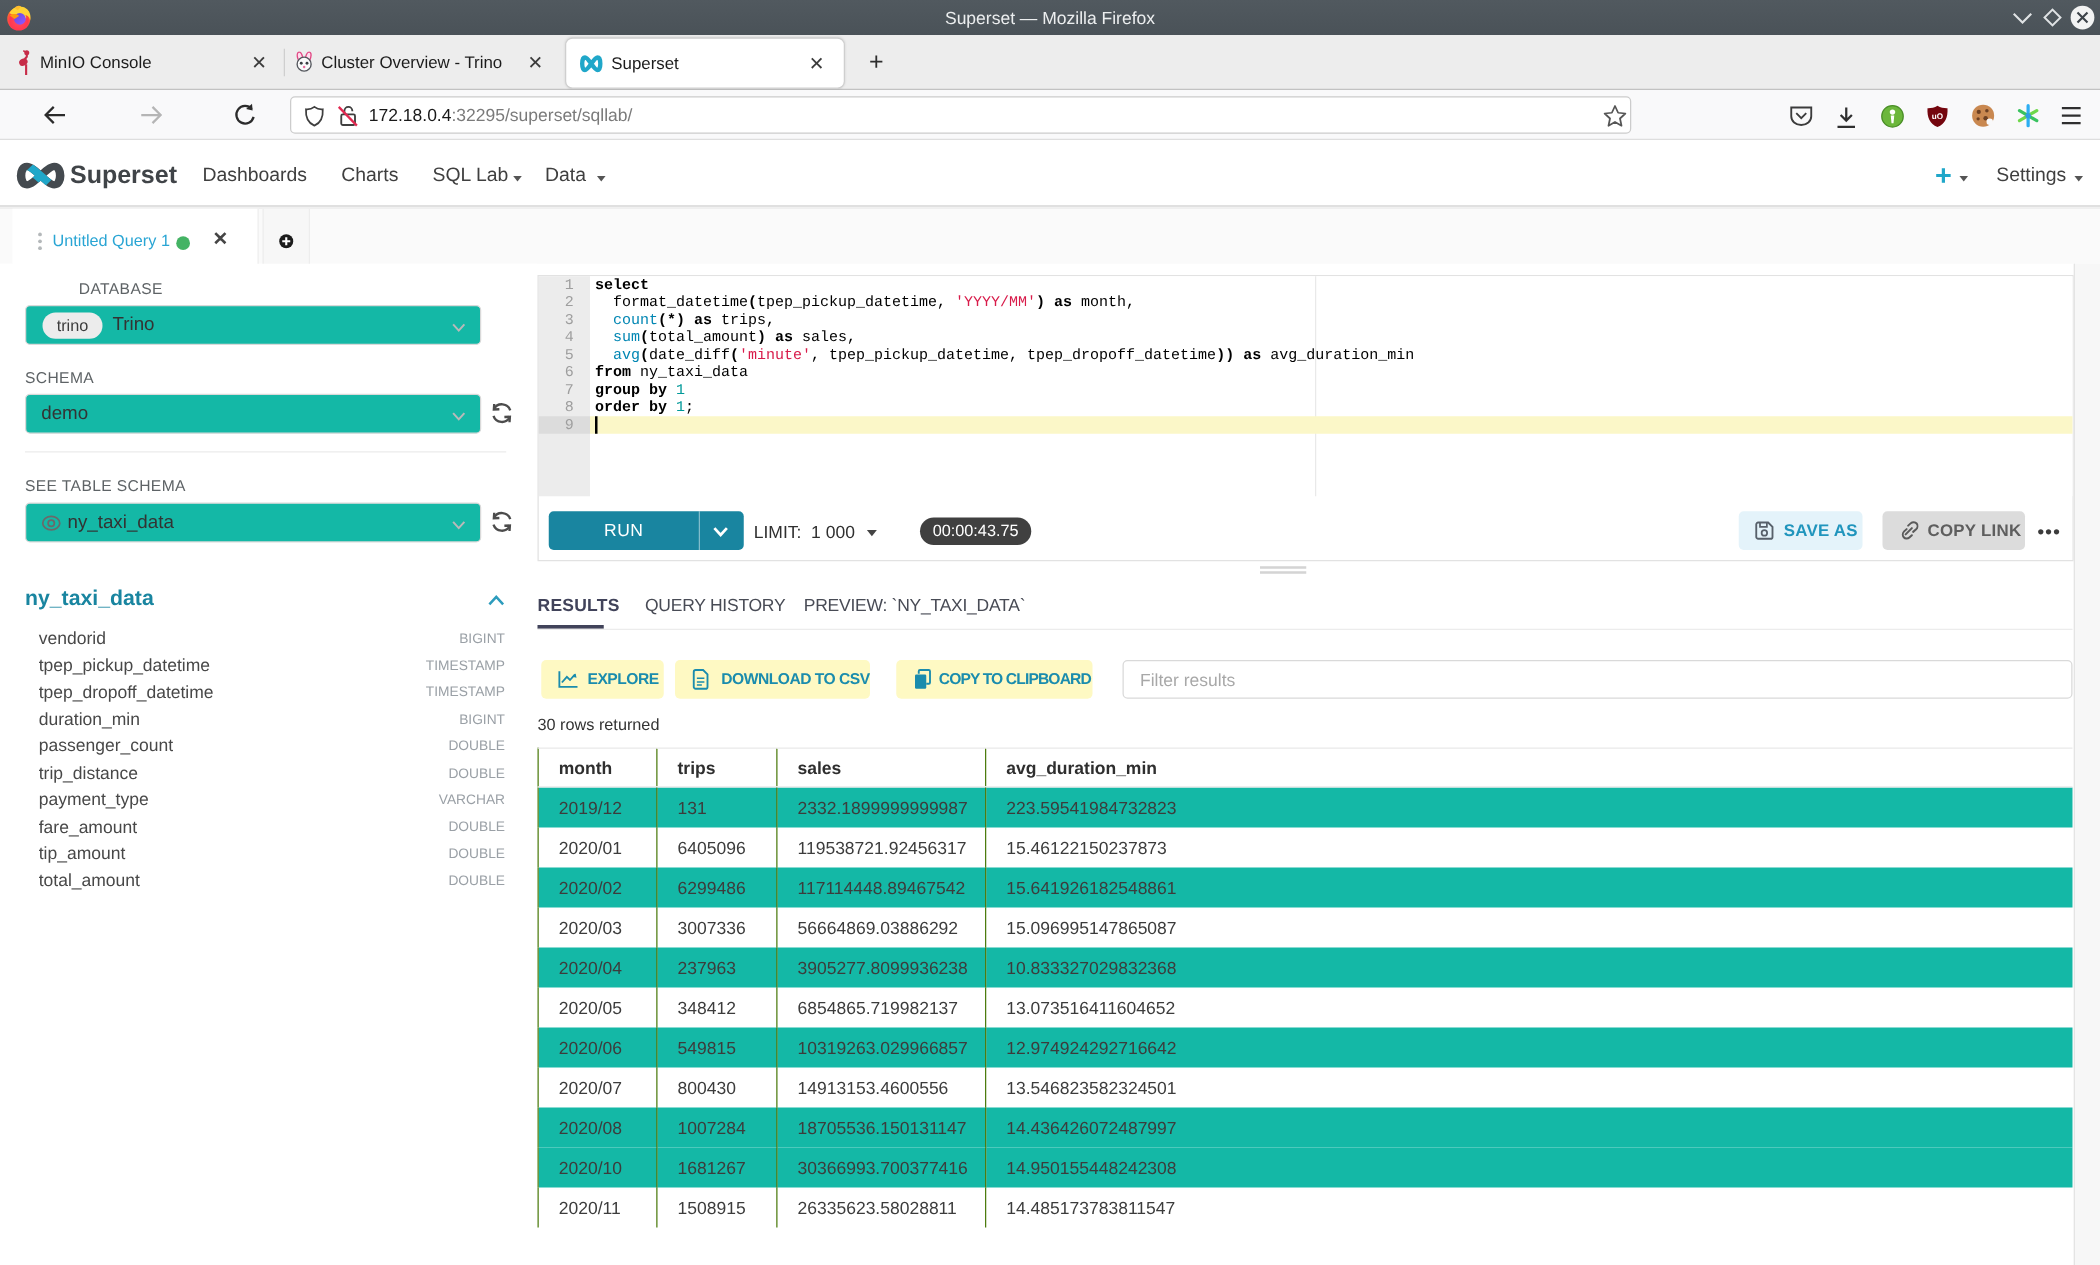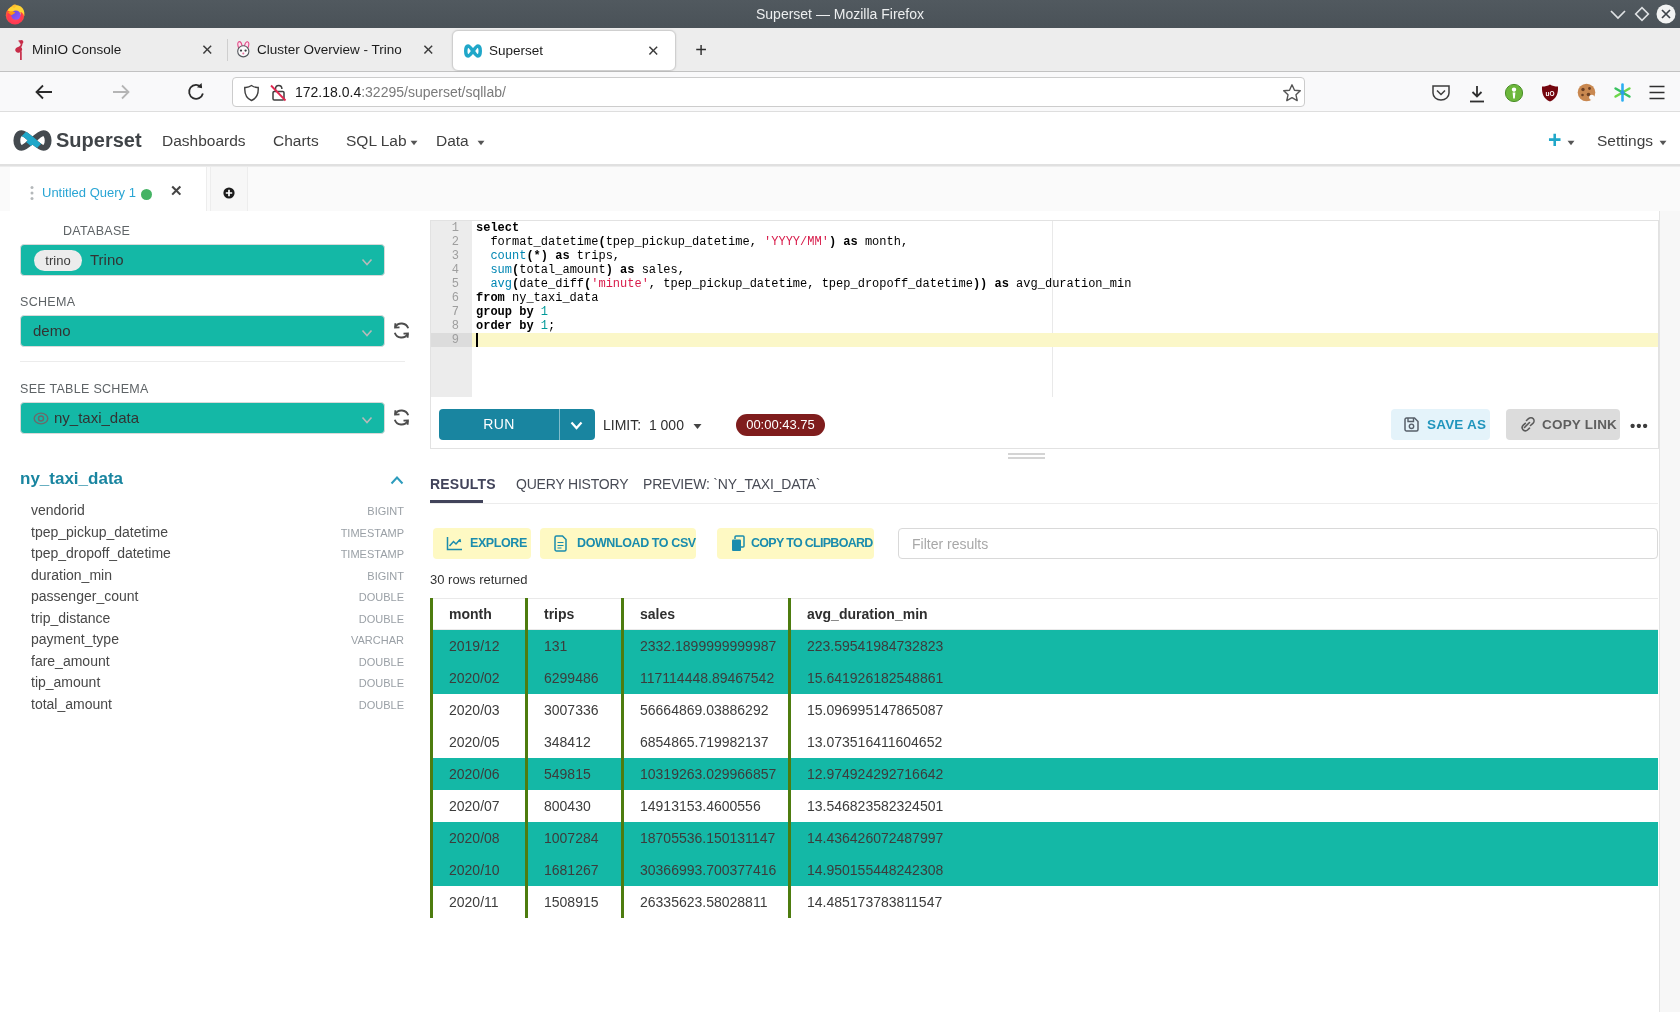--- a/index.html
+++ b/index.html
@@ -25,21 +25,21 @@
 #gutter { position:absolute; left:0px; top:0px; width:41px; height:176px; background:#ececec; font-family:"Liberation Mono",monospace; font-size:12px; color:#9e9e9e; text-align:right; }
 .gl { height:14px; line-height:14px; padding-right:13px; }
 #codearea { position:absolute; left:41px; top:0px; width:1186px; height:176px; background:#fff; font-family:"Liberation Mono",monospace; font-size:12px; color:#000; }
 .cl { position:absolute; left:4px; height:14px; line-height:14px; white-space:pre; }
 .str { color:#d81b4a; }
 .fn { color:#0086b3; }
 .num { color:#099; }
 #southpane { position:absolute; left:430px; top:448px; width:1229px; height:564px; }
 .sbtn { position:absolute; top:80px; height:31px; background:#fef9c3; border-radius:4px; color:#1a8cad; font-weight:bold; font-size:12.5px; letter-spacing:-0.4px; white-space:nowrap; }
 #rtable { position:absolute; left:0px; top:150px; width:1228px; border-collapse:collapse; font-size:14px; color:#3c3c3c; }
-#rtable td { height:32px; padding:0 0 0 16px; border-left:3px solid #4d7c0f; }
+#rtable td { height:32px; padding:0 0 0 16px; border-left:1px solid #4d7c0f; }
 #rtable tr.hd td { font-weight:bold; color:#2f2f2f; border-top:1px solid #e9e9e9; border-bottom:1px solid #e9e9e9; height:31px; }
 #rtable tr.g td { background:#14b8a6; }
 #scrollstrip { position:absolute; left:1659px; top:211px; width:21px; height:801px; background:#f7f7f7; border-left:1px solid #e4e4e4; }
 .crow { height:21.5px; position:relative; }
 .cn { position:absolute; left:31px; top:2px; font-size:14px; color:#484848; }
 .ct { position:absolute; right:26px; top:5px; font-size:11px; color:#9aa0a6; }
 svg { display:block; }
 </style>
 </head>
 <body>
@@ -328,21 +328,21 @@
   <span class="abs" style="left:0;top:0;width:120px;text-align:center;line-height:31px;color:#fff;font-size:14px;letter-spacing:.4px;">RUN</span>
   <div class="abs" style="left:120px;top:0;width:1px;height:31px;background:rgba(255,255,255,.45);"></div>
   <svg class="abs" style="left:131px;top:12px" width="13" height="9" viewBox="0 0 13 9">
         <polyline points="1.5,1.5 6.5,7 11.5,1.5" fill="none" stroke="#fff" stroke-width="2.2"></polyline>
       </svg>
 </div>
 <span class="abs" style="left:172px;top:196px;font-size:14px;color:#2f2f2f;">LIMIT:&nbsp;&nbsp;1 000</span>
 <svg class="abs" style="left:262px;top:202px" width="9" height="7" viewBox="0 0 9 7">
       <path d="M0.5 1 L4.5 6 L8.5 1 Z" fill="#444"></path>
     </svg>
-<div class="abs" style="left:305px;top:193px;width:89px;height:22px;background:#7f1d1d;border-radius:11px;color:#fff;font-size:13px;text-align:center;line-height:22px;">00:00:43.75</div>
+<div class="abs" style="left:305px;top:193px;width:89px;height:22px;background:#404040;border-radius:11px;color:#fff;font-size:13px;text-align:center;line-height:22px;">00:00:43.75</div>
 <div class="abs" style="left:960px;top:188px;width:99px;height:31px;background:#e4f3fa;border-radius:4px;">
   <svg class="abs" style="left:12px;top:7px" width="17" height="17" viewBox="0 0 17 17">
     <path d="M2 3.5 C2 2.7 2.7 2 3.5 2 L11.5 2 L15 5.5 L15 13.5 C15 14.3 14.3 15 13.5 15 L3.5 15 C2.7 15 2 14.3 2 13.5 Z" fill="none" stroke="#57606a" stroke-width="1.5"></path>
     <path d="M5 2 L5 5.5 L10.5 5.5 L10.5 2" fill="none" stroke="#57606a" stroke-width="1.4"></path>
     <circle cx="8.5" cy="10.3" r="2.2" fill="none" stroke="#57606a" stroke-width="1.4"></circle>
   </svg>
   <span class="abs" style="left:36px;top:8px;font-size:13.5px;font-weight:bold;color:#2095bd;letter-spacing:.2px;">SAVE AS</span>
 </div>
 <div class="abs" style="left:1075px;top:188px;width:114px;height:31px;background:#dcdcdc;border-radius:4px;">
   <svg class="abs" style="left:11px;top:7px" width="18" height="17" viewBox="0 0 18 17">
@@ -393,32 +393,44 @@
           <td style="width:96px;">trips</td>
           <td style="width:167px;">sales</td>
           <td>avg_duration_min</td>
         </tr>
 <tr class="g">
           <td>2019/12</td>
           <td>131</td>
           <td>2332.1899999999987</td>
           <td>223.59541984732823</td>
         </tr>
+<tr>
+          <td>2020/01</td>
+          <td>6405096</td>
+          <td>119538721.92456317</td>
+          <td>15.46122150237873</td>
+        </tr>
 <tr class="g">
           <td>2020/02</td>
           <td>6299486</td>
           <td>117114448.89467542</td>
           <td>15.641926182548861</td>
         </tr>
 <tr>
           <td>2020/03</td>
           <td>3007336</td>
           <td>56664869.03886292</td>
           <td>15.096995147865087</td>
         </tr>
+<tr class="g">
+          <td>2020/04</td>
+          <td>237963</td>
+          <td>3905277.8099936238</td>
+          <td>10.833327029832368</td>
+        </tr>
 <tr>
           <td>2020/05</td>
           <td>348412</td>
           <td>6854865.719982137</td>
           <td>13.073516411604652</td>
         </tr>
 <tr class="g">
           <td>2020/06</td>
           <td>549815</td>
           <td>10319263.029966857</td>

